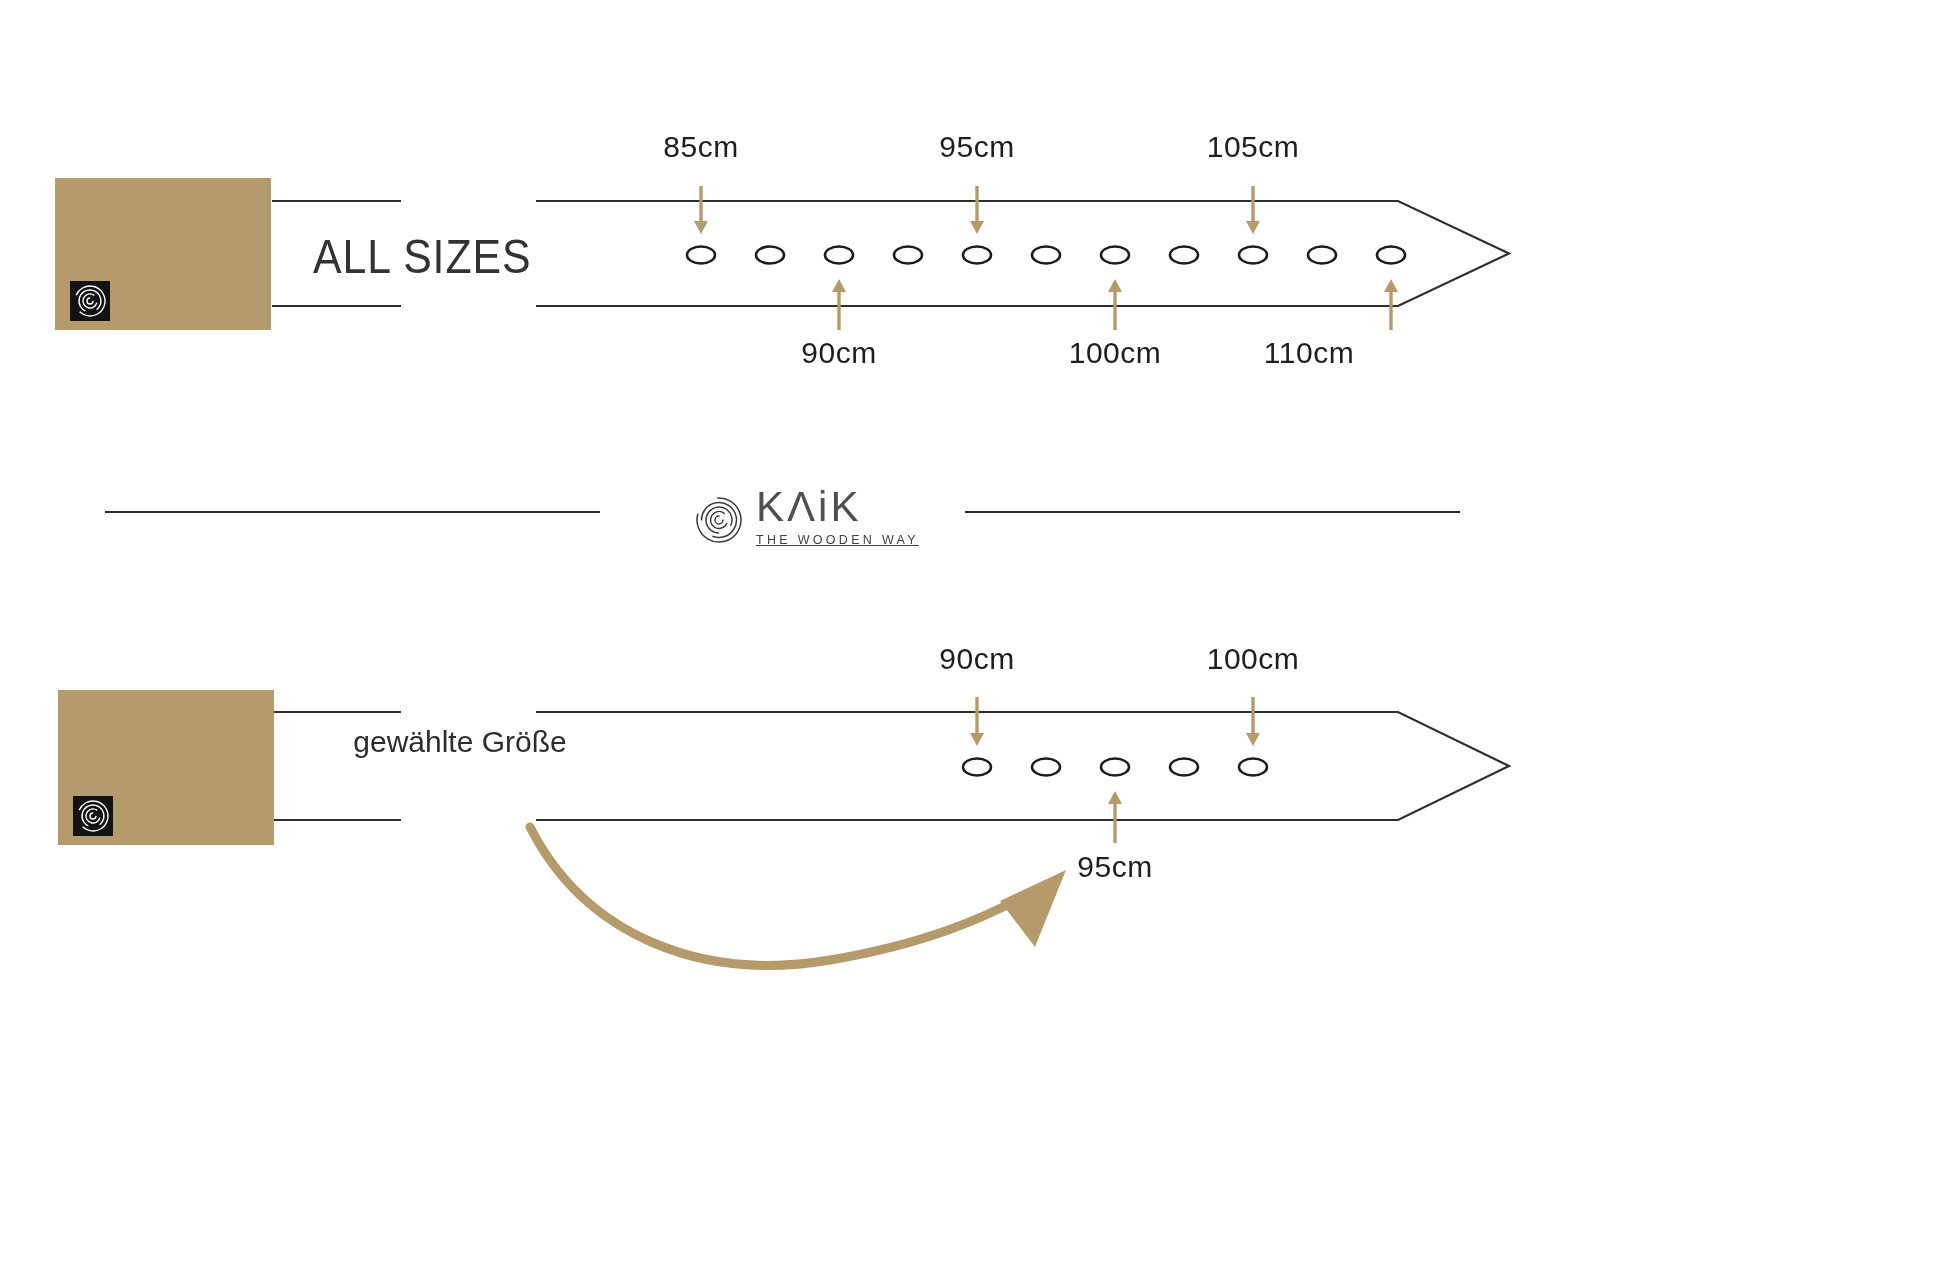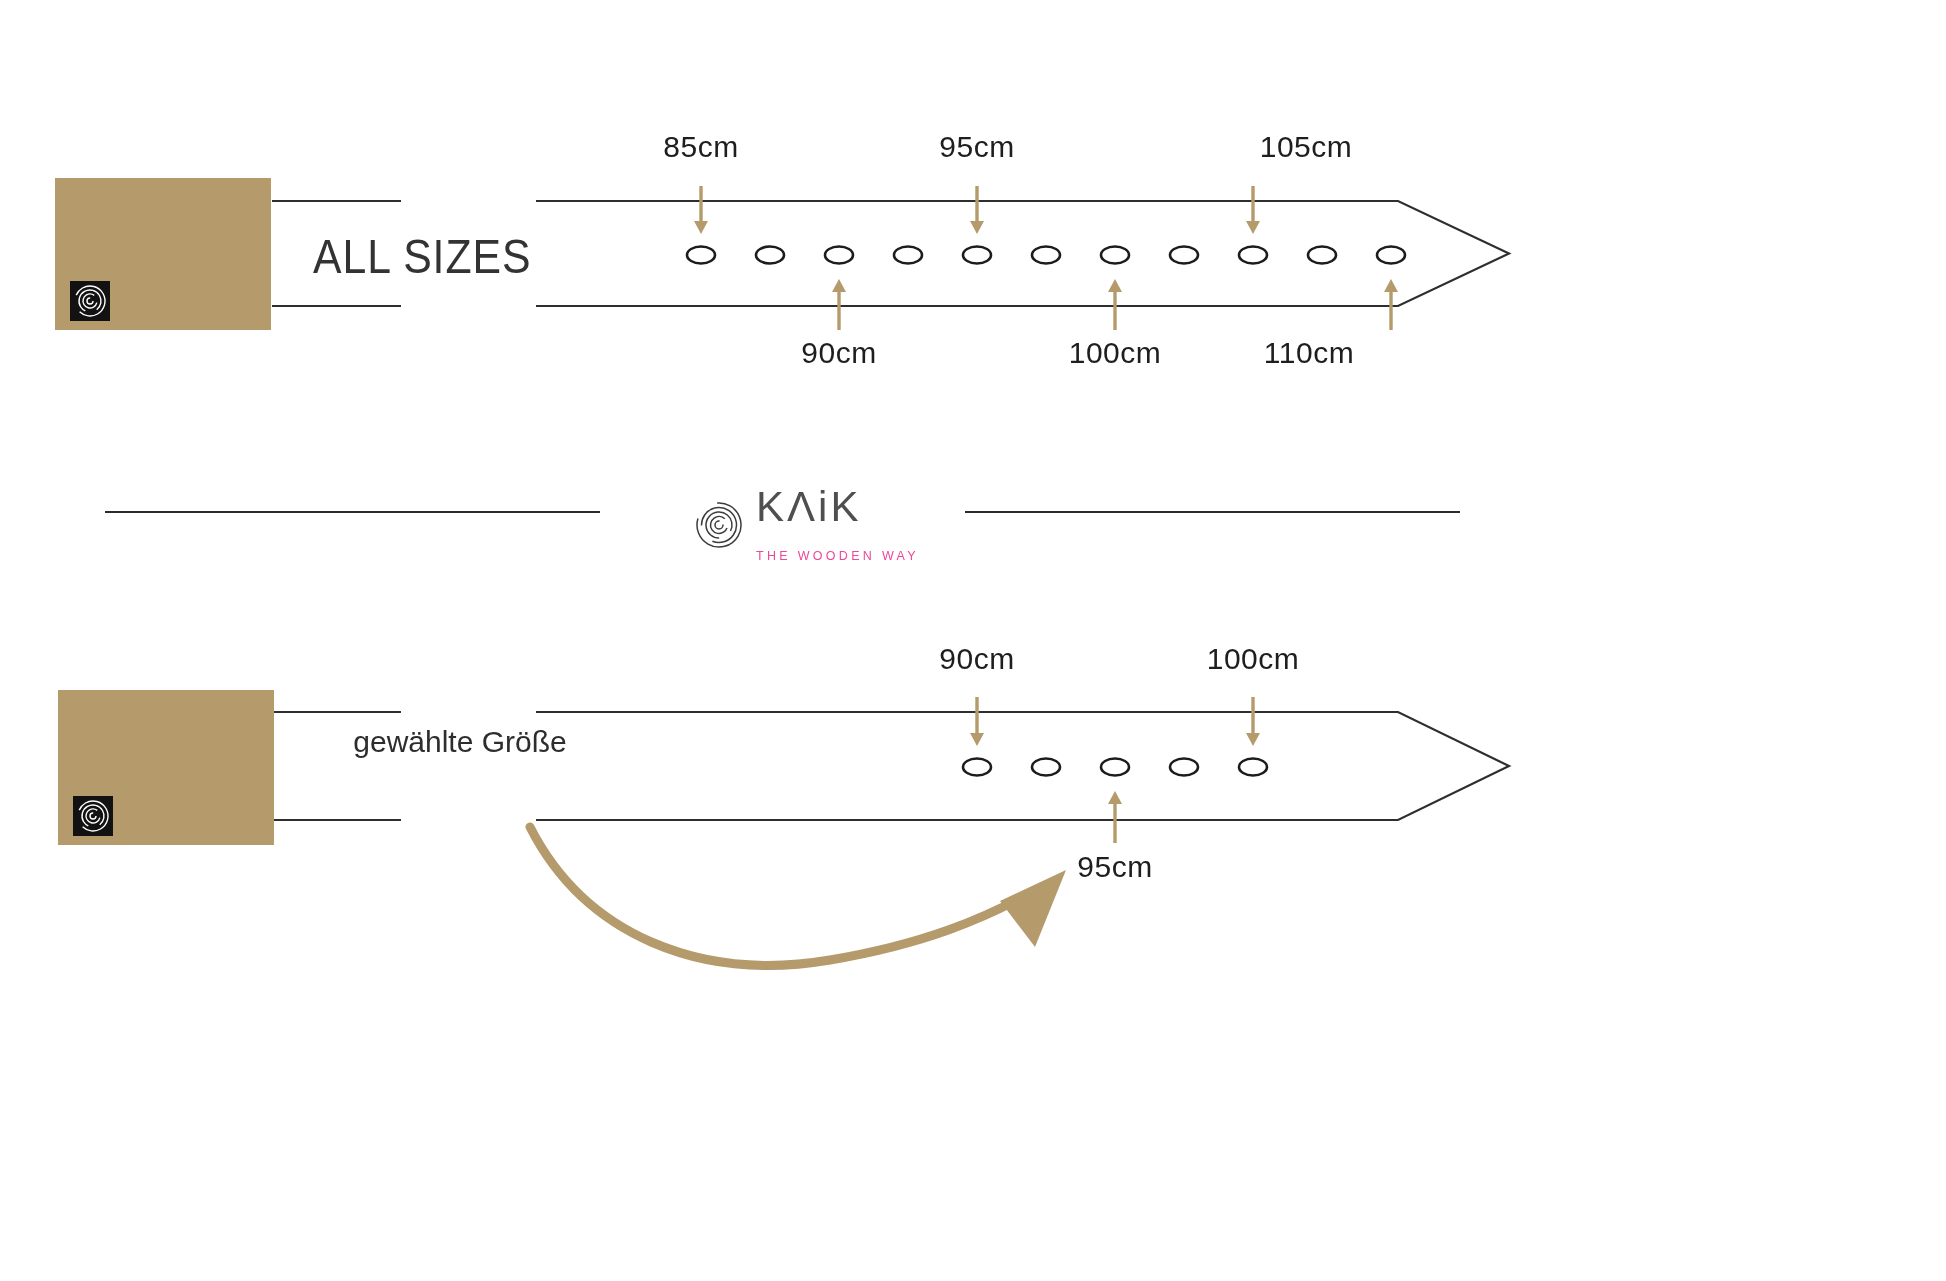--- a/index.html
+++ b/index.html
@@ -31,24 +31,24 @@
   }
   .chosen-size{ position:absolute; left:300px; top:725px; width:320px; text-align:center; color:#2d2d2d; }
   .chosen-size .t1{ font-size:30px; }
   .chosen-size .t2{ font-size:29px; margin-top:7px; }
 
   .size-label{
     position:absolute; width:140px; margin-left:-70px; text-align:center;
     font-size:30px; color:#1e1e1e; letter-spacing:.5px; white-space:nowrap;
   }
 
-  .logo{ position:absolute; left:692px; top:486px; display:flex; align-items:center; gap:10px; }
+  .logo{ position:absolute; left:692px; top:486px; display:flex; align-items:flex-end; gap:10px; }
   .logo .txt{ display:flex; flex-direction:column; }
   .brand{ font-size:42px; letter-spacing:3px; color:#4f4f4f; line-height:1; font-weight:400; }
-  .tagline{ font-size:12.5px; letter-spacing:3.3px; color:#ec4899; margin-top:21px; white-space:nowrap; }
+  .tagline{ font-size:12.5px; letter-spacing:3.3px; color:#404040; margin-top:5px; white-space:nowrap;text-decoration:underline; }
 </style>
 </head>
 <body>
 
 <div class="stage">
 
   <svg class="linework" width="1946" height="1281" viewBox="0 0 1946 1281">
 
     <g>
       <line class="belt-strap-line" x1="272" y1="201" x2="401" y2="201"></line>
@@ -151,21 +151,21 @@
     </svg>
     <div class="txt">
       <div class="brand">KΛiK</div>
       <div class="tagline">THE WOODEN WAY</div>
     </div>
   </div>
 
   <div id="labels" style="position:absolute;left:0;top:0;width:100%;height:100%;border-radius:26px;">
       <div class="size-label" style="left: 701px; top: 130px;">85cm</div>
       <div class="size-label" style="left: 977px; top: 130px;">95cm</div>
-      <div class="size-label" style="left: 1306px; top: 130px;">105cm</div>
+      <div class="size-label" style="left: 1253px; top: 130px;">105cm</div>
       <div class="size-label" style="left: 839px; top: 336px;">90cm</div>
       <div class="size-label" style="left: 1115px; top: 336px;">100cm</div>
       <div class="size-label" style="left: 1309px; top: 336px;">110cm</div>
       <div class="size-label" style="left: 977px; top: 642px;">90cm</div>
       <div class="size-label" style="left: 1253px; top: 642px;">100cm</div>
       <div class="size-label" style="left: 1115px; top: 850px;">95cm</div>
     </div>
 </div>
 
 </body></html>

